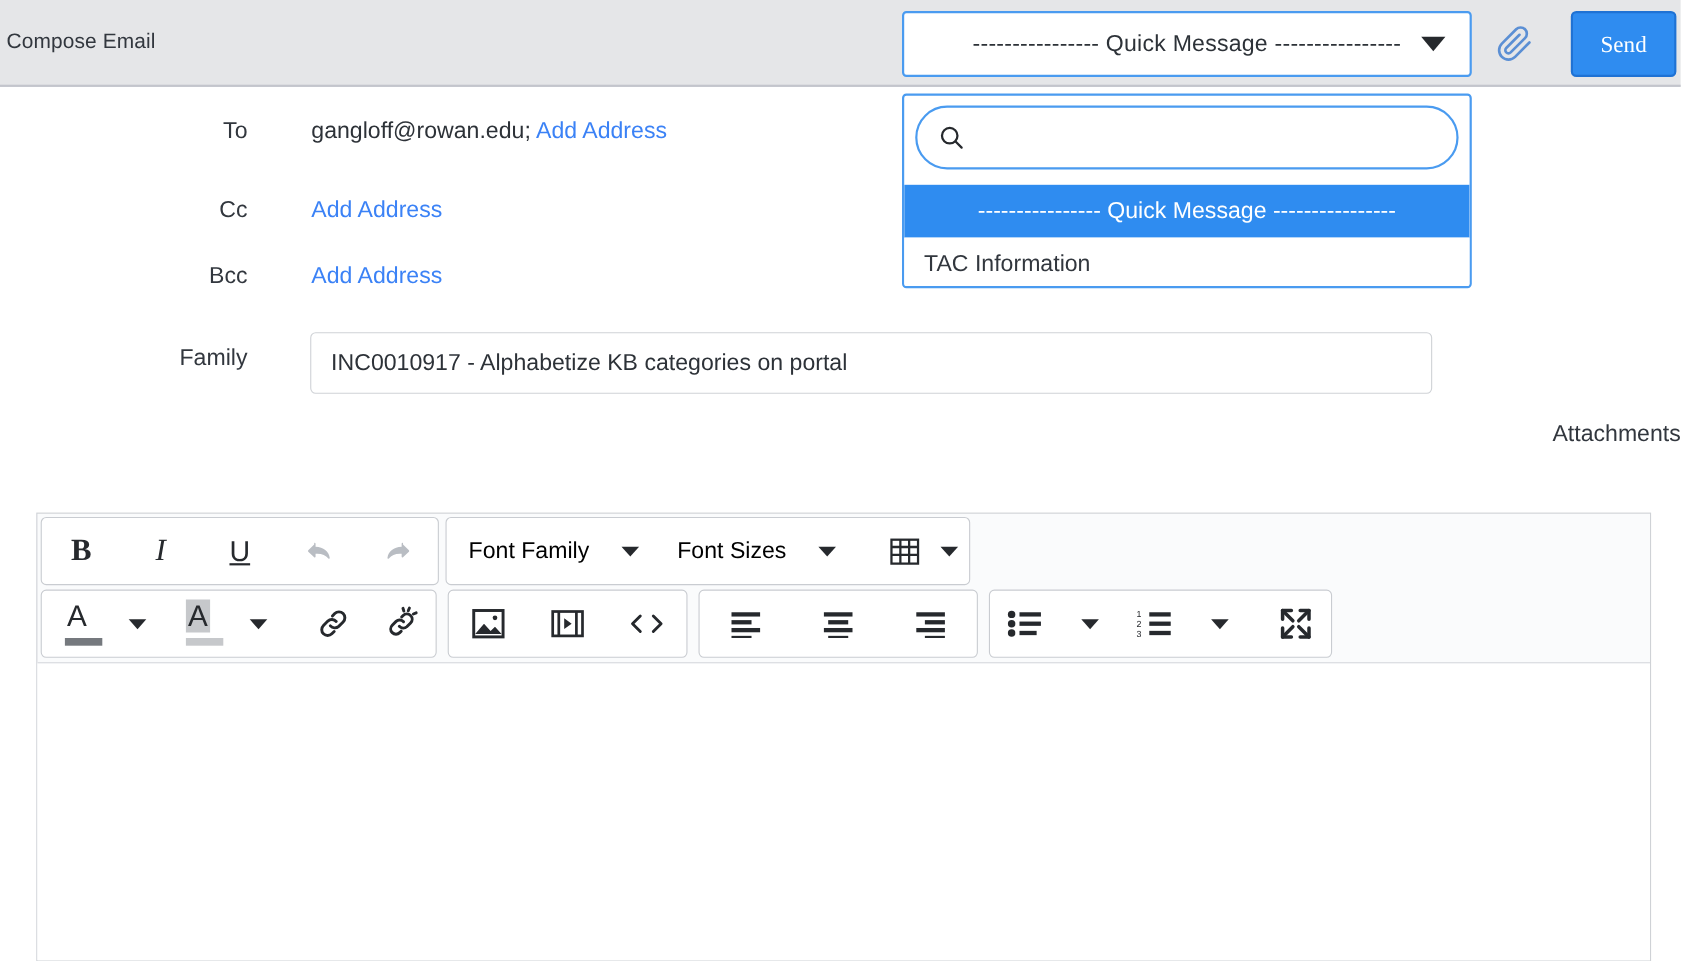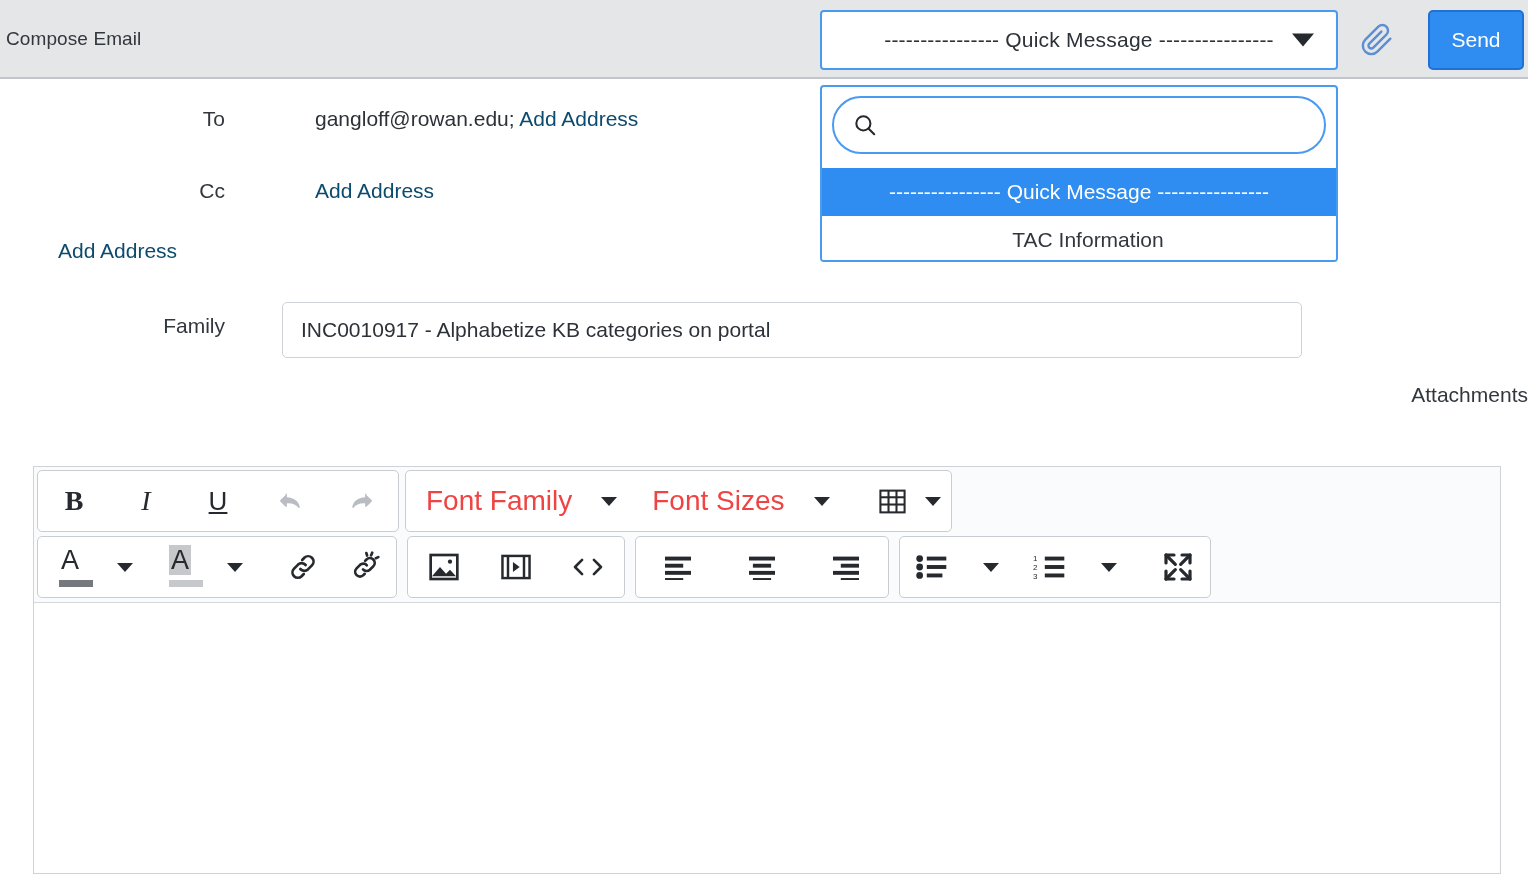--- a/index.html
+++ b/index.html
@@ -52,20 +52,21 @@
   }
   .send-btn {
     position: absolute; left: 1428px; top: 10px;
     width: 96px; height: 60px;
     background: #2f8cf0;
     border: 2px solid #1f72d4;
     border-radius: 5px;
     color: #ffffff; font-size: 21px;
     display: flex; align-items: center; justify-content: center;
     cursor: pointer;
+    font-family: Liberation Serif, serif;
   }
 
   
   .qm-panel {
     position: absolute; left: 820px; top: 85px;
     width: 518px; height: 177px;
     background: #ffffff;
     border: 2px solid #4a9bf0;
     border-radius: 4px;
     z-index: 40;
@@ -81,41 +82,41 @@
   }
   .qm-search-icon { margin-left: 18px; display: flex; align-items: center; }
   .qm-search-input {
     flex: 1; border: none; outline: none; background: transparent;
     font-family: "Liberation Sans", sans-serif;
     font-size: 19px; color: #2d3238; margin-left: 10px; margin-right: 14px;
   }
   .qm-option {
     position: absolute; left: 0; width: 514px; height: 48px;
     display: flex; align-items: center;
-    font-size: 21px; cursor: pointer; justify-content: center;
+    font-size: 21px; cursor: pointer;
   }
   .qm-option.sel {
     top: 81px; background: #2f8cf0; color: #ffffff;
     justify-content: center;
   }
   .qm-option.plain {
     top: 129px; background: #ffffff; color: #32373e;
     padding-left: 18px;
   }
 
   
   .form { position: absolute; left: 0; top: 79px; width: 1528px; }
-  .row { position: absolute; left: 0; width: 1528px; display: flex; gap: 32px; }
+  .row { position: absolute; left: 0; width: 1528px; display: flex; }
   .row-label {
     width: 225px; text-align: right;
     font-size: 21px; color: #32373e; padding-right: 0;
   }
   .row-value { margin-left: 58px; font-size: 21px; }
   .addr-filled { color: #2d3238; }
-  .addr-placeholder { color: #0c4a6e; }
+  .addr-placeholder { color: #3b82f6; }
 
   .subject-input {
     position: absolute; left: 282px; top: 302px;
     width: 1020px; height: 56px;
     border: 1px solid #cfd2d6;
     border-radius: 5px;
     background: #ffffff;
     font-family: "Liberation Sans", sans-serif;
     font-size: 21px; color: #2d3238;
     padding: 0 18px;
@@ -141,21 +142,21 @@
     margin-right: 6px;
   }
   .tb-btn {
     width: 62px; height: 60px;
     display: flex; align-items: center; justify-content: center;
     cursor: pointer; color: #26292d;
   }
   .tb-btn.wide { width: 72px; }
   .tb-btn.disabled { color: #b9bdc3; }
   .tb-text {
-    font-size: 28px; color: #ef4444;
+    font-size: 21px; color: #000000;
     padding: 0 14px 0 20px; cursor: pointer; white-space: nowrap;
   }
   .caret-sm {
     width: 0; height: 0;
     border-left: 8px solid transparent;
     border-right: 8px solid transparent;
     border-top: 9px solid #26292d;
   }
   .caret-btn {
     width: 46px; height: 60px;
@@ -233,20 +234,21 @@
     </div>
 
     <div class="row" style="top: 100px;">
       <div class="row-label">Cc</div>
       <div class="row-value">
         <span class="addr-placeholder">Add Address</span>
       </div>
     </div>
 
     <div class="row" style="top: 160px;">
+      <div class="row-label">Bcc</div>
       <div class="row-value">
         <span class="addr-placeholder">Add Address</span>
       </div>
     </div>
 
     <div class="row" style="top: 235px;">
       <div class="row-label">Family</div>
     </div>
 
     <div class="row" style="top: 304px; justify-content: flex-end;">

